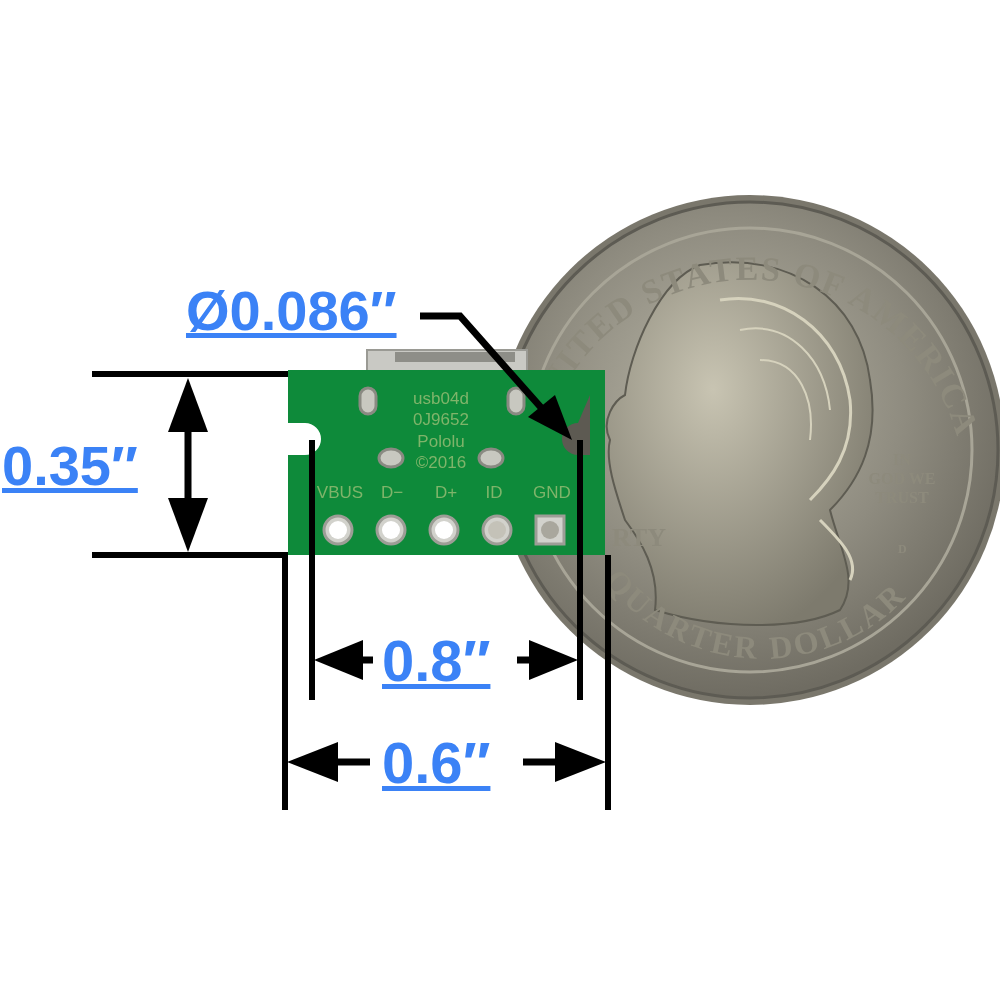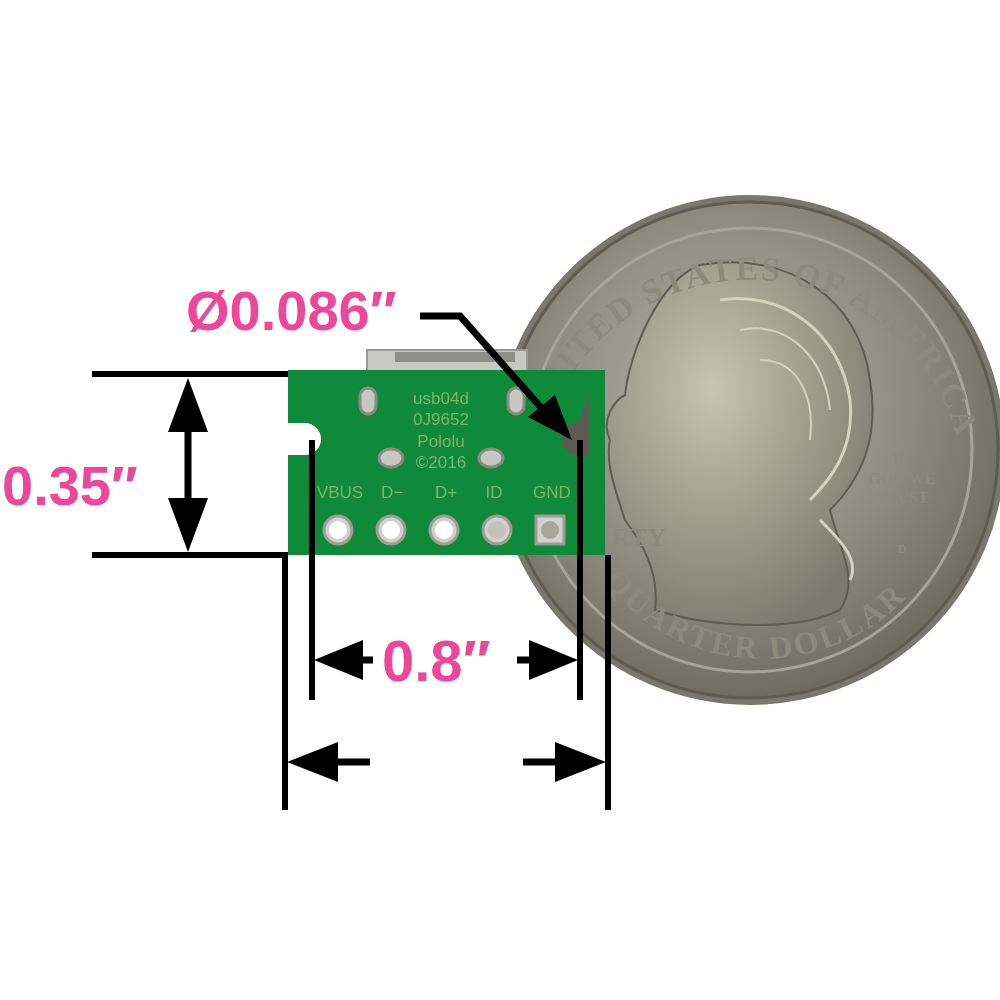--- a/index.html
+++ b/index.html
@@ -1,18 +1,18 @@
 <!DOCTYPE html>
 <html><head>
 <meta charset="utf-8">
 <style>
   html,body{margin:0;padding:0;background:#fff;}
   #stage{position:relative;width:1000px;height:1000px;overflow:hidden;background:#fff;font-family:"Liberation Sans",sans-serif;}
   svg{position:absolute;left:0;top:0;}
-  .dim-label{position:absolute;font-family:"Liberation Sans",sans-serif;font-weight:bold;color:#ec4899;line-height:1;white-space:nowrap;}
+  .dim-label{position:absolute;font-family:"Liberation Sans",sans-serif;font-weight:bold;color:#3b82f6;line-height:1;white-space:nowrap;text-decoration:underline;}
   .coin-text{font-family:"Liberation Serif",serif;font-weight:bold;fill:#8d8a7c;}
   .pcb-text{font-family:"Liberation Sans",sans-serif;fill:#7fb46a;font-size:17px;}
 </style>
 </head>
 <body>
 
 <div id="stage">
 
   <svg width="1000" height="1000" viewBox="0 0 1000 1000">
     <defs>
@@ -111,15 +111,16 @@
       <polygon points="287,762 338,742 338,782" stroke="none"></polygon>
       <line x1="523" y1="762" x2="588" y2="762" stroke-width="7"></line>
       <polygon points="606,762 555,742 555,782" stroke="none"></polygon>
 
       <polyline points="420,316 460,316 545,412" fill="none" stroke-width="7"></polyline>
       <polygon points="572,440 528,417 555,395" stroke="none"></polygon>
     </g>
   </svg>
 
   <div class="dim-label" style="left:186px;top:283px;font-size:56px;">Ø0.086″</div>
-  <div class="dim-label" style="left:2px;top:438px;font-size:56px;margin-top:20px;">0.35″</div>
+  <div class="dim-label" style="left:2px;top:438px;font-size:56px;">0.35″</div>
   <div class="dim-label" style="left:382px;top:632px;font-size:58px;">0.8″</div>
+  <div class="dim-label" style="left:382px;top:734px;font-size:58px;">0.6″</div>
 </div>
 
 </body></html>

